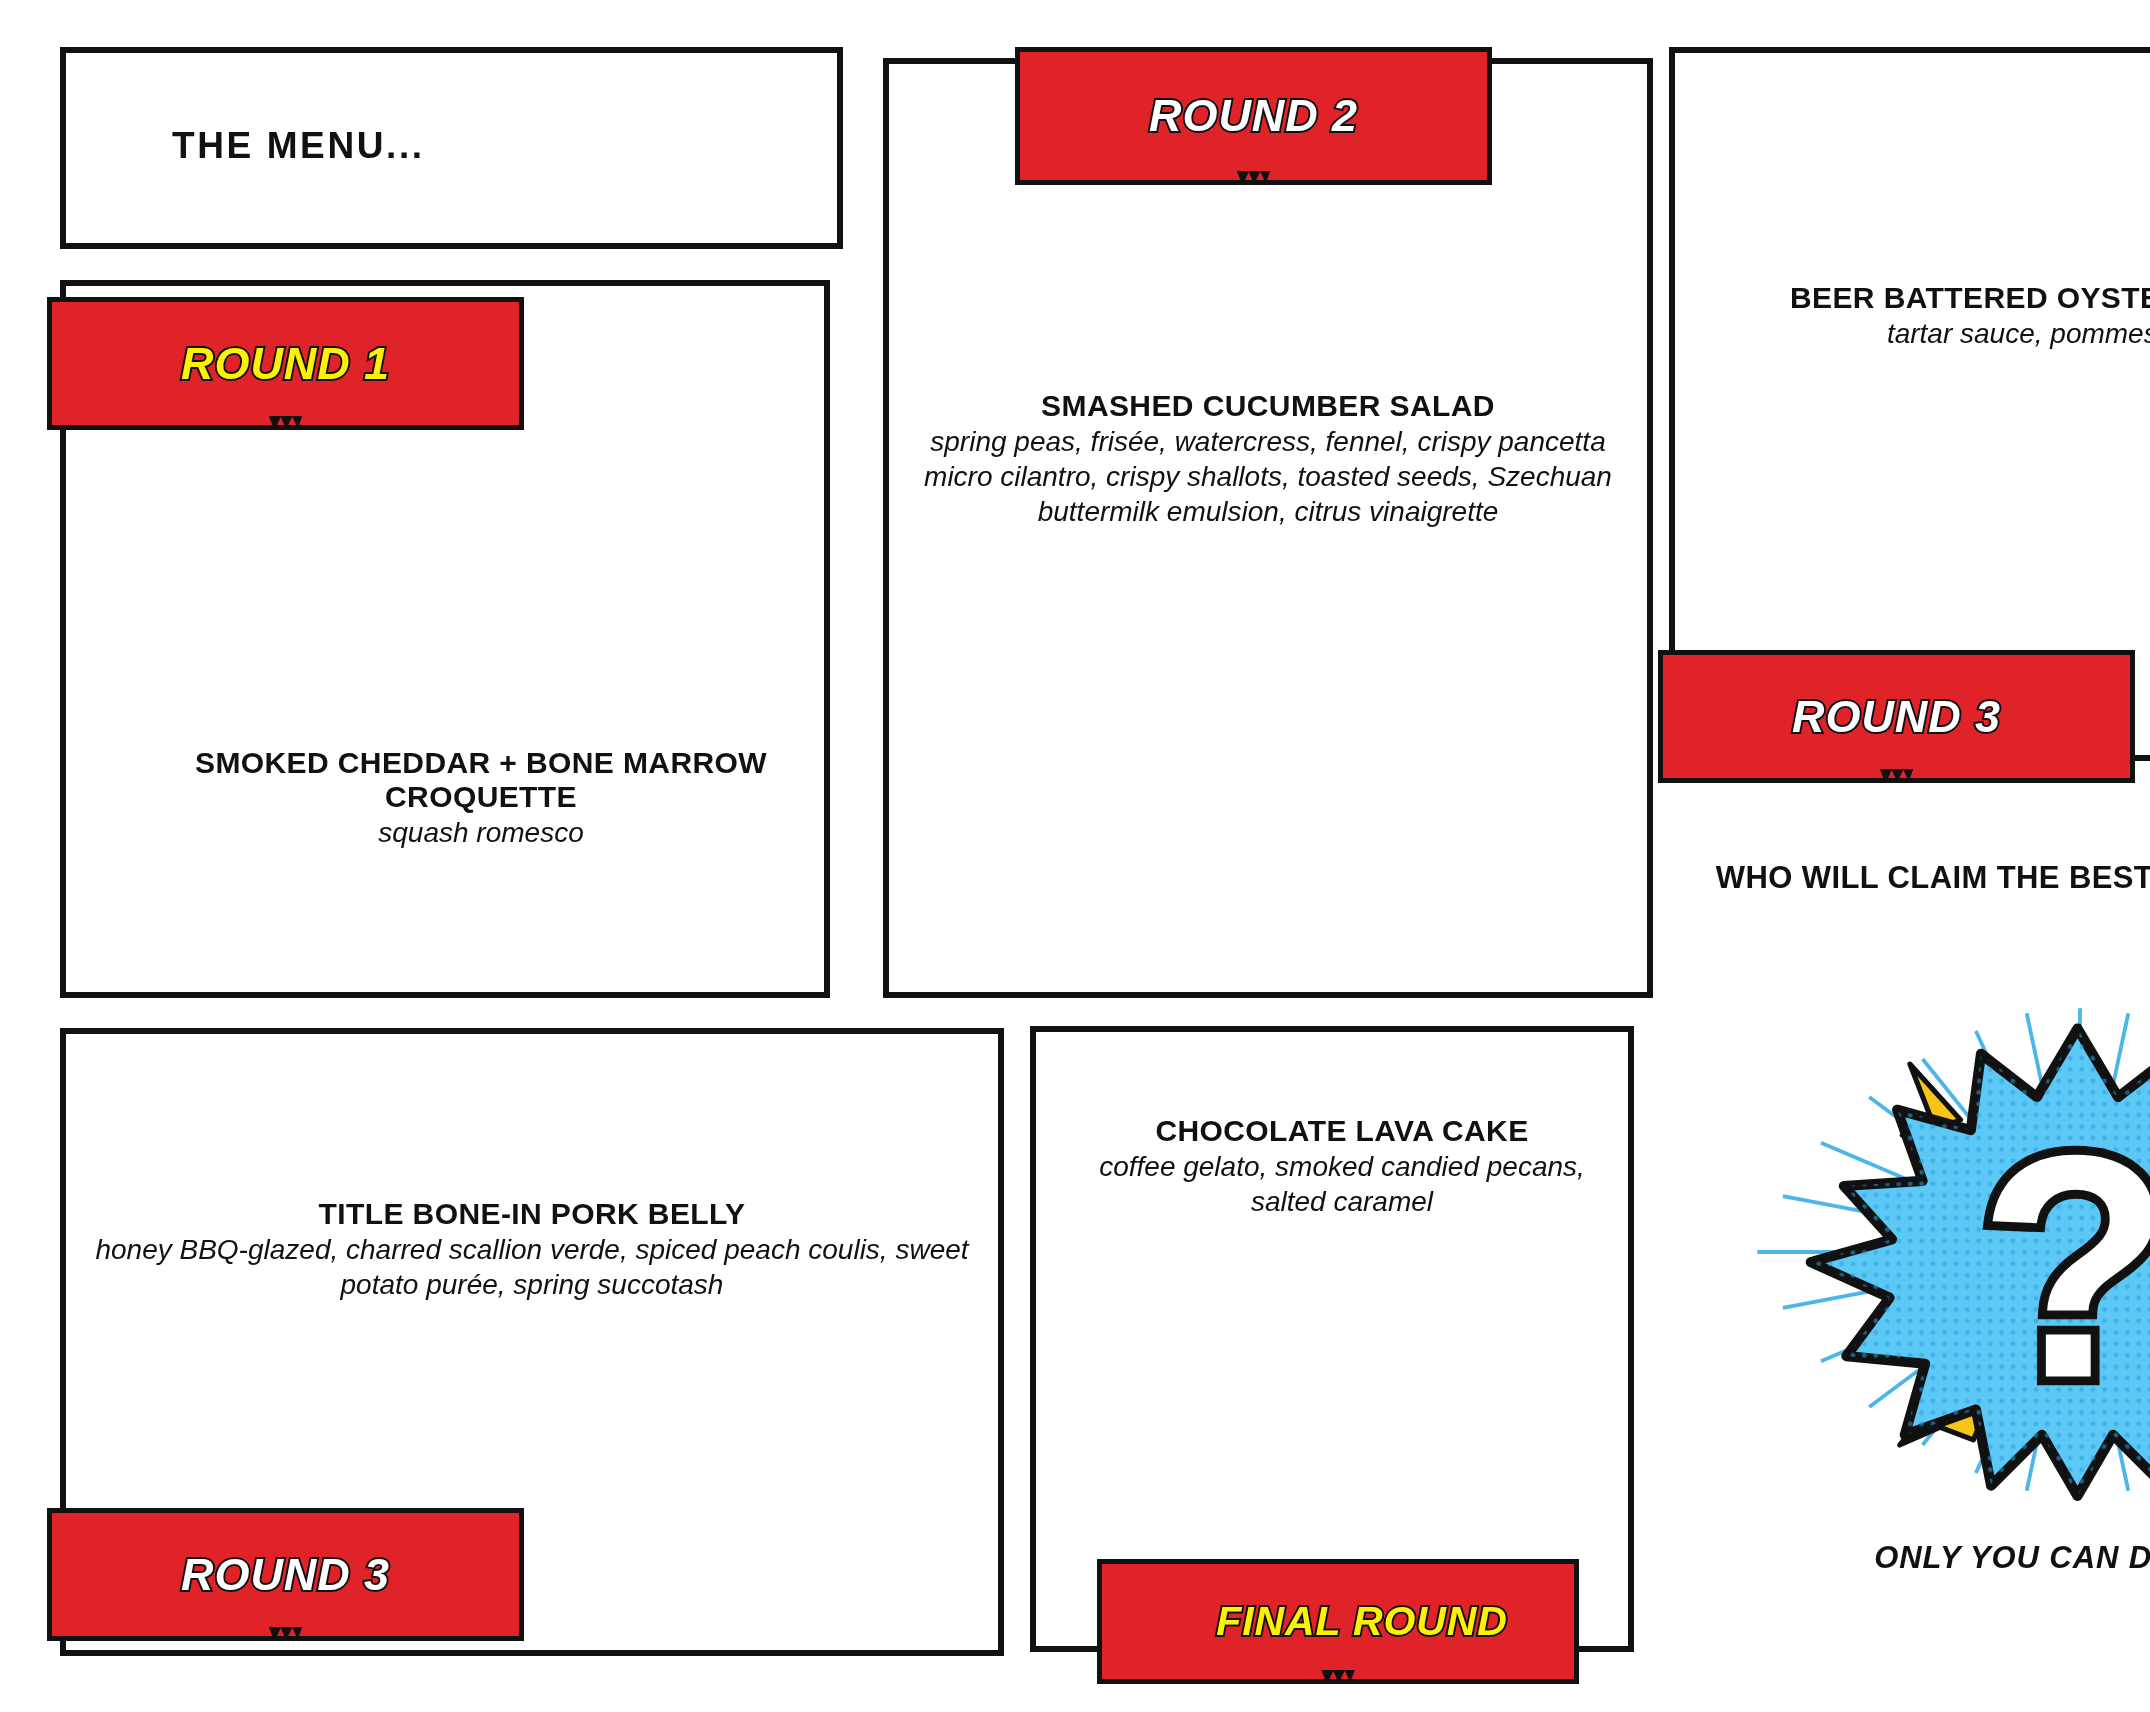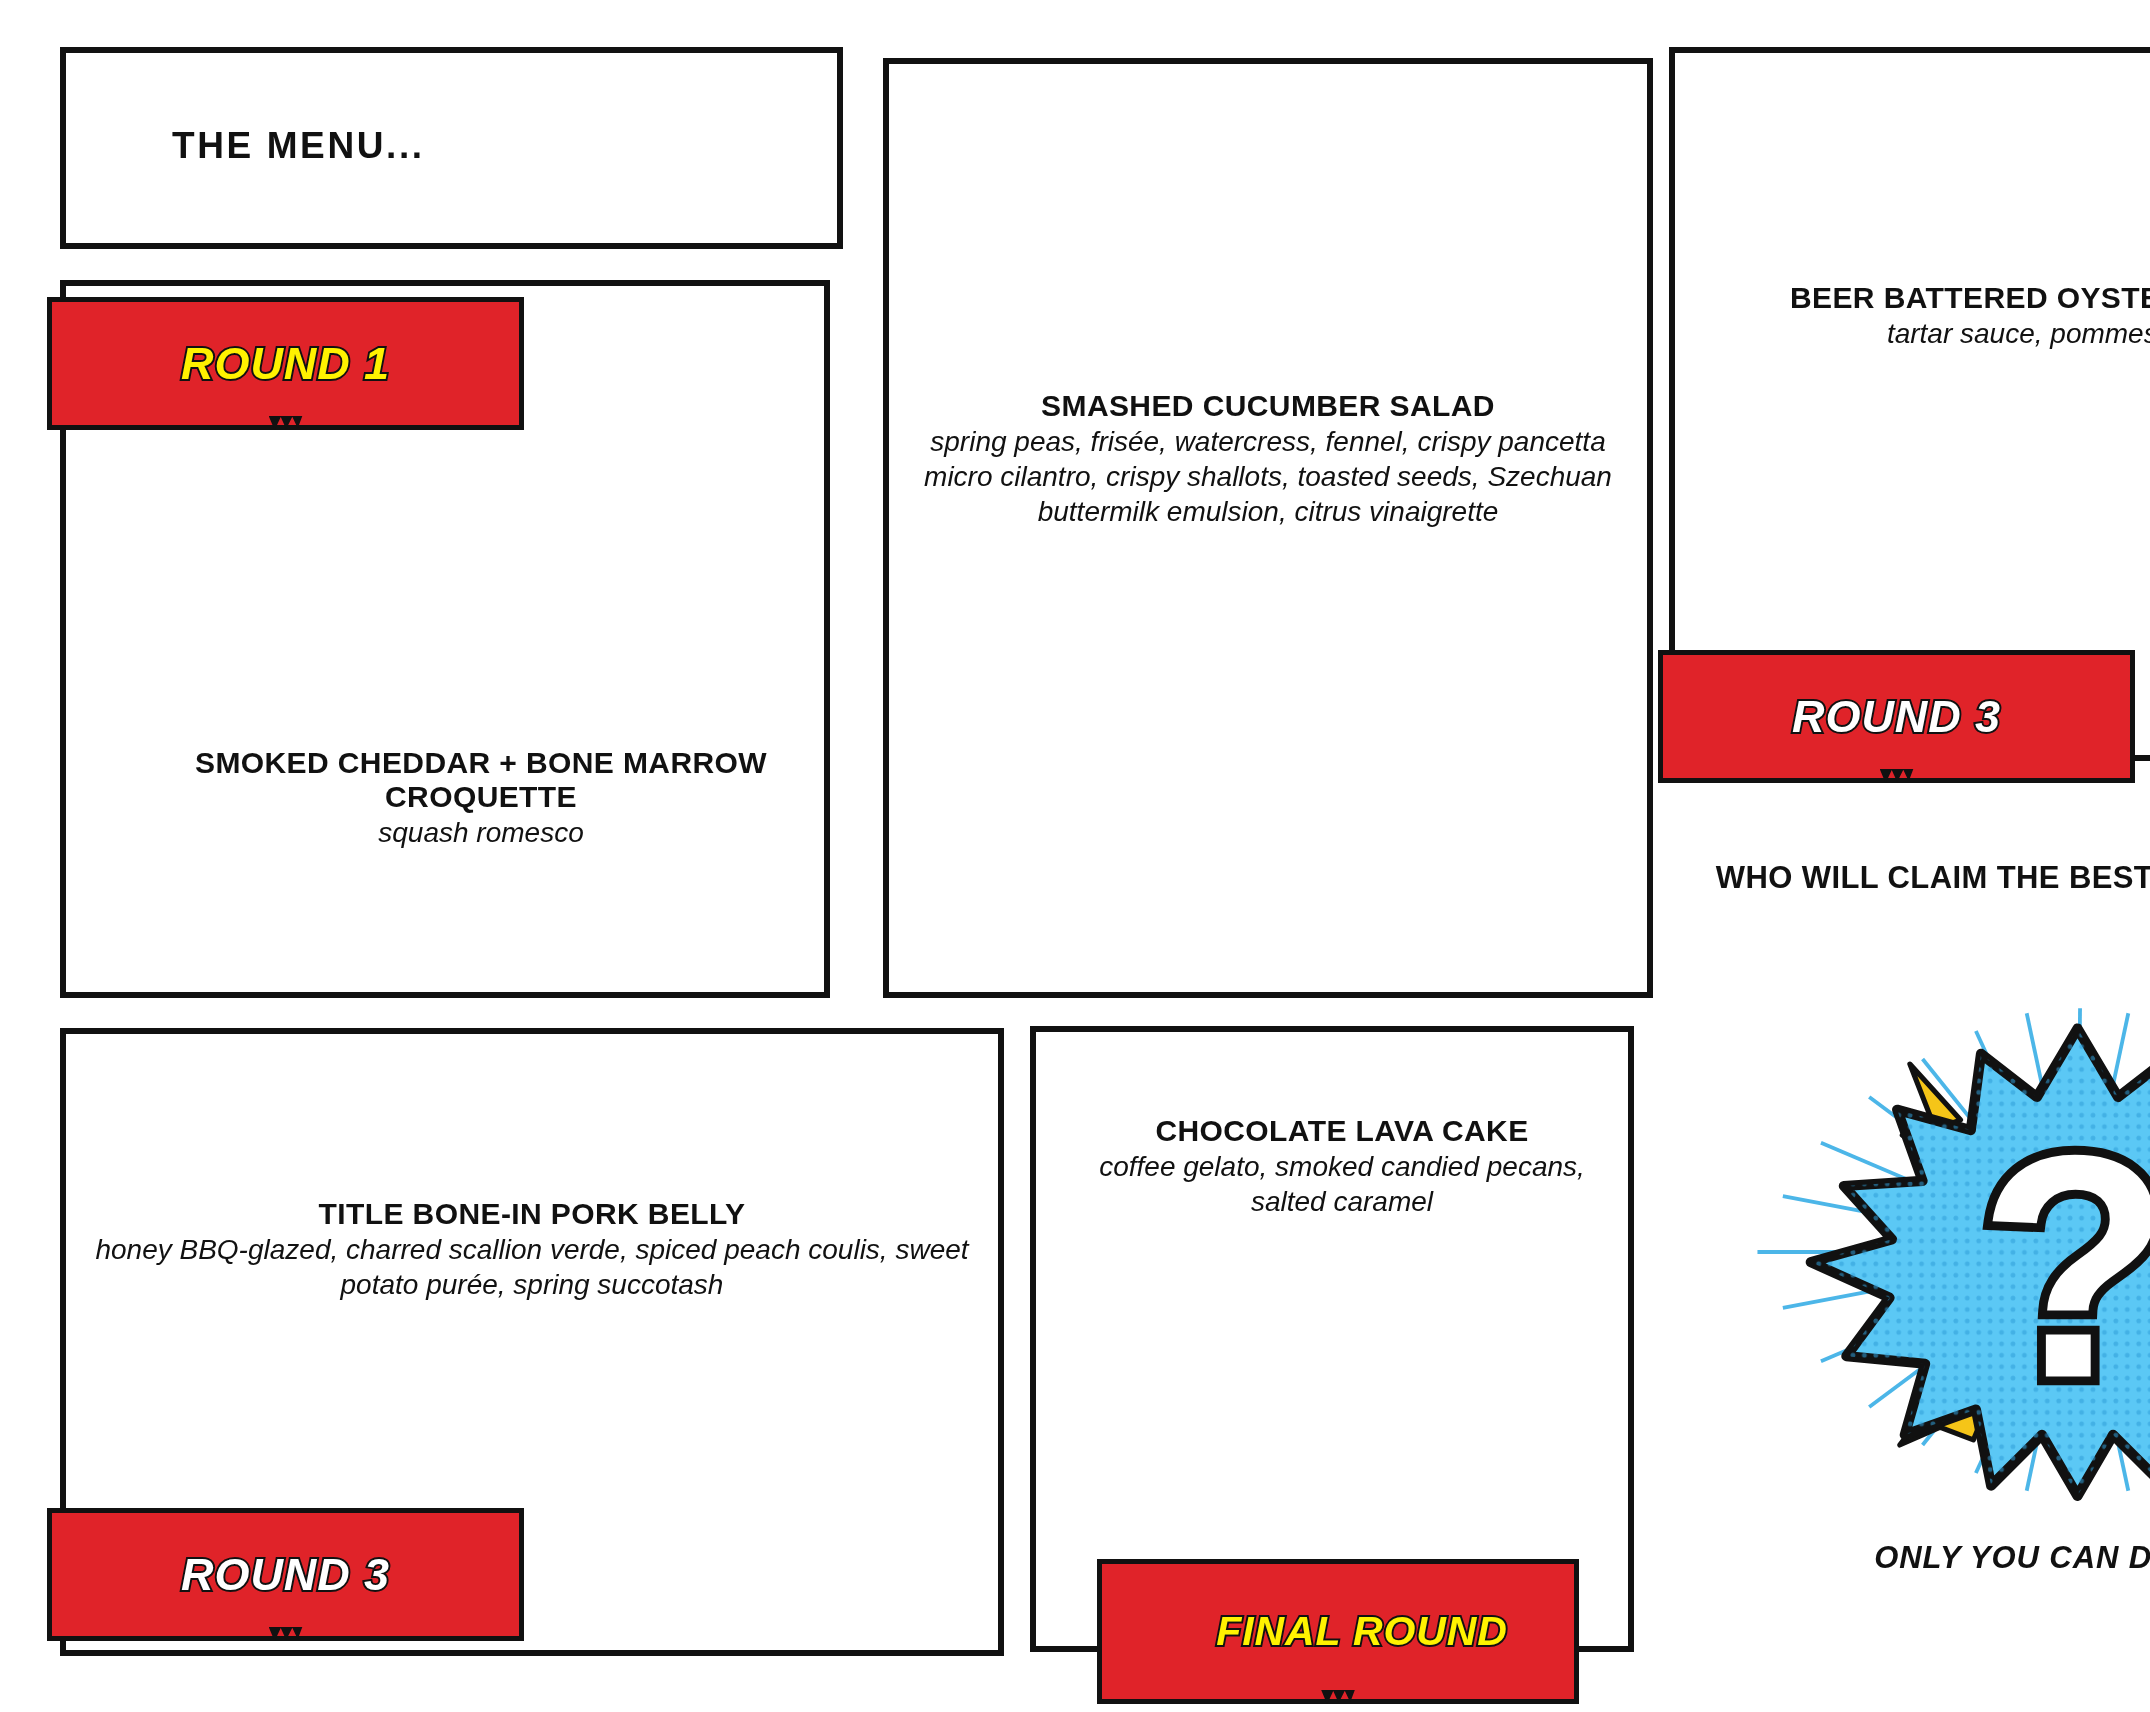--- a/index.html
+++ b/index.html
@@ -138,20 +138,23 @@
   </div>
   <div class="badge" style="left:47px; top:297px; width:477px; height:133px;">
     <span class="badge-label yellow-text" style="color:#fff200;">ROUND 1</span>
   </div>
 
   <div class="panel" style="left:883px; top:58px; width:770px; height:940px;">
     <div class="panel-text" style="top:325px;">
       <div class="dish-title">SMASHED CUCUMBER SALAD</div>
       <div class="dish-desc" style="line-height:1.24;">spring peas, frisée, watercress, fennel, crispy pancetta micro cilantro, crispy shallots, toasted seeds, Szechuan buttermilk emulsion, citrus vinaigrette</div>
     </div>
+  </div>
+  <div class="badge" style="left:1015px; top:47px; width:477px; height:138px;">
+    <span class="badge-label">ROUND 2</span>
   </div>
 
   <div class="panel" style="left:1669px; top:47px; width:828px; height:714px;">
     <div class="panel-text" style="top:228px;">
       <div class="dish-title">BEER BATTERED OYSTER MUSHROOM</div>
       <div class="dish-desc">tartar sauce, pommes allumette</div>
     </div>
   </div>
   <div class="badge" style="left:1658px; top:650px; width:477px; height:133px;">
     <span class="badge-label">ROUND 3</span>
@@ -229,18 +232,18 @@
   <div class="badge" style="left:47px; top:1508px; width:477px; height:133px;">
     <span class="badge-label">ROUND 3</span>
   </div>
 
   <div class="panel" style="left:1030px; top:1026px; width:604px; height:626px;">
     <div class="panel-text" style="top:82px;margin-left:10px;">
       <div class="dish-title">CHOCOLATE LAVA CAKE</div>
       <div class="dish-desc" style="line-height:1.24;">coffee gelato, smoked candied pecans, salted caramel</div>
     </div>
   </div>
-  <div class="badge" style="left:1097px; top:1559px; width:482px; height:145px;padding-left:48px;">
+  <div class="badge" style="left:1097px; top:1559px; width:482px; height:125px;padding-left:48px;">
     <span class="badge-label" style="color:#fff200; font-size:41px;">FINAL ROUND</span>
   </div>
 
 </div>
 
 
 </body></html>

